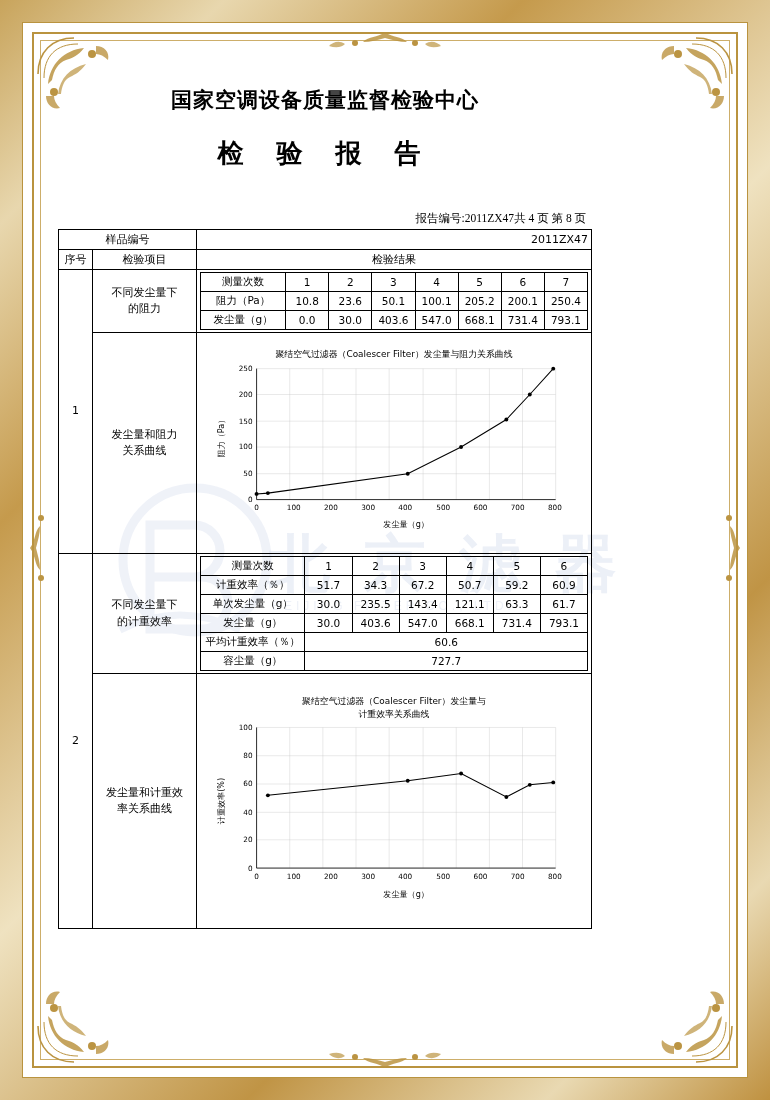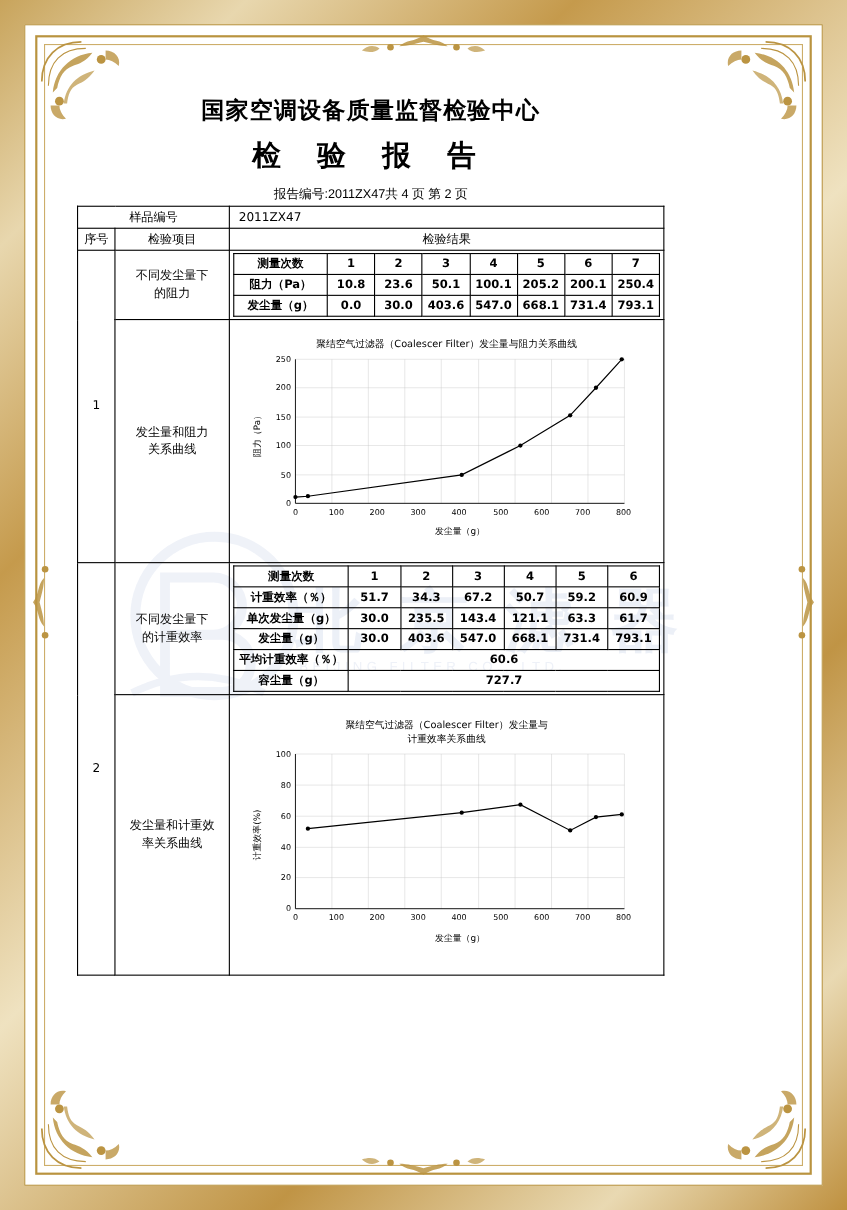--- a/index.html
+++ b/index.html
@@ -40,46 +40,46 @@
   .c-tr{right:34px;top:34px;transform:scaleX(-1);}
   .c-bl{left:34px;bottom:34px;transform:scaleY(-1);}
   .c-br{right:34px;bottom:34px;transform:scale(-1,-1);}
   .edge-mid{position:absolute;color:#bb9442;pointer-events:none;}
   .e-top{left:50%;top:30px;transform:translateX(-50%);}
   .e-bot{left:50%;bottom:30px;transform:translateX(-50%) scaleY(-1);}
   .e-left{left:28px;top:50%;transform:translateY(-50%);}
   .e-right{right:28px;top:50%;transform:translateY(-50%) scaleX(-1);}
 
   .content{
-    position:absolute;left:70px;top:60px;width:534px;
+    position:absolute;left:58px;top:60px;width:534px;
   }
   .title-cn{
     text-align:center;font-size:21px;font-weight:bold;letter-spacing:1px;
     font-family:"DejaVu Sans", sans-serif;color:#000;
     margin-top:26px;
   }
   .title-big{
     text-align:center;font-size:26px;font-weight:bold;letter-spacing:12px;
-    font-family:"DejaVu Sans", sans-serif;color:#000;margin-top:10px;
+    font-family:"DejaVu Sans", sans-serif;color:#000;margin-top:22px;
   }
   .meta-row{
-    display:flex;justify-content:center;align-items:flex-end;
-    font-size:11.5px;margin-top:10px;padding:0 6px 3px 6px;
-    font-family:Liberation Sans, sans-serif;
+    display:flex;justify-content:flex-end;align-items:flex-end;
+    font-size:11.5px;margin-top:40px;padding:0 6px 3px 6px;
+    font-family:Liberation Serif, serif;
   }
   table.main{
     width:100%;border-collapse:collapse;table-layout:fixed;
     font-family:"DejaVu Sans", sans-serif;font-size:11px;color:#000;
   }
   table.main td{border:1px solid #000;padding:2px 3px;text-align:center;vertical-align:middle;}
   .col-seq{width:34px;}
   .col-item{width:104px;}
   .lbl{font-size:11px;line-height:1.5;}
   table.inner{width:100%;border-collapse:collapse;table-layout:fixed;}
-  table.inner td{border:1px solid #000;padding:2px 1px;font-size:10.5px;text-align:center;font-weight:bold;}
+  table.inner td{border:1px solid #000;padding:2px 1px;font-size:10.5px;text-align:center;}
   td.noborder-out{padding:0;border:1px solid #000;}
   .chartcell{padding:4px 2px;}
   .chart-wrap{width:100%;}
   .watermark{
     position:absolute;left:0;top:480px;width:770px;height:200px;
     pointer-events:none;opacity:.5;
   }
   .wm-text{
     font-family:"DejaVu Sans", sans-serif;
     font-size:62px;font-weight:bold;color:#b9c6e2;letter-spacing:4px;
@@ -185,33 +185,33 @@
       <text x="272" y="130" fill="#b9c6e2" opacity="0.5" style="font-family:'Liberation Sans',sans-serif;font-size:12px;letter-spacing:4px;">BEIJING FILTER CO., LTD.</text>
     </svg>
   </div>
 
   <div class="content">
     <div class="title-cn">国家空调设备质量监督检验中心</div>
     <div class="title-big">检 验 报 告</div>
 
     <div class="meta-row">
       <span>报告编号:2011ZX47</span>
-      <span>共 4 页 第 2 页</span>
+      <span>共 4 页 第 8 页</span>
     </div>
 
     <table class="main">
       <colgroup>
         <col class="col-seq">
           <col class="col-item">
           <col>
       </colgroup>
       <tbody>
         <tr>
           <td colspan="2">样品编号</td>
-          <td style="text-align:left;padding-left:8px;">2011ZX47</td>
+          <td style="text-align:right;padding-left:8px;">2011ZX47</td>
         </tr>
         <tr>
           <td>序号</td>
           <td>检验项目</td>
           <td>检验结果</td>
         </tr>
 
         <tr>
           <td rowspan="2" class="lbl">1</td>
           <td class="lbl">

